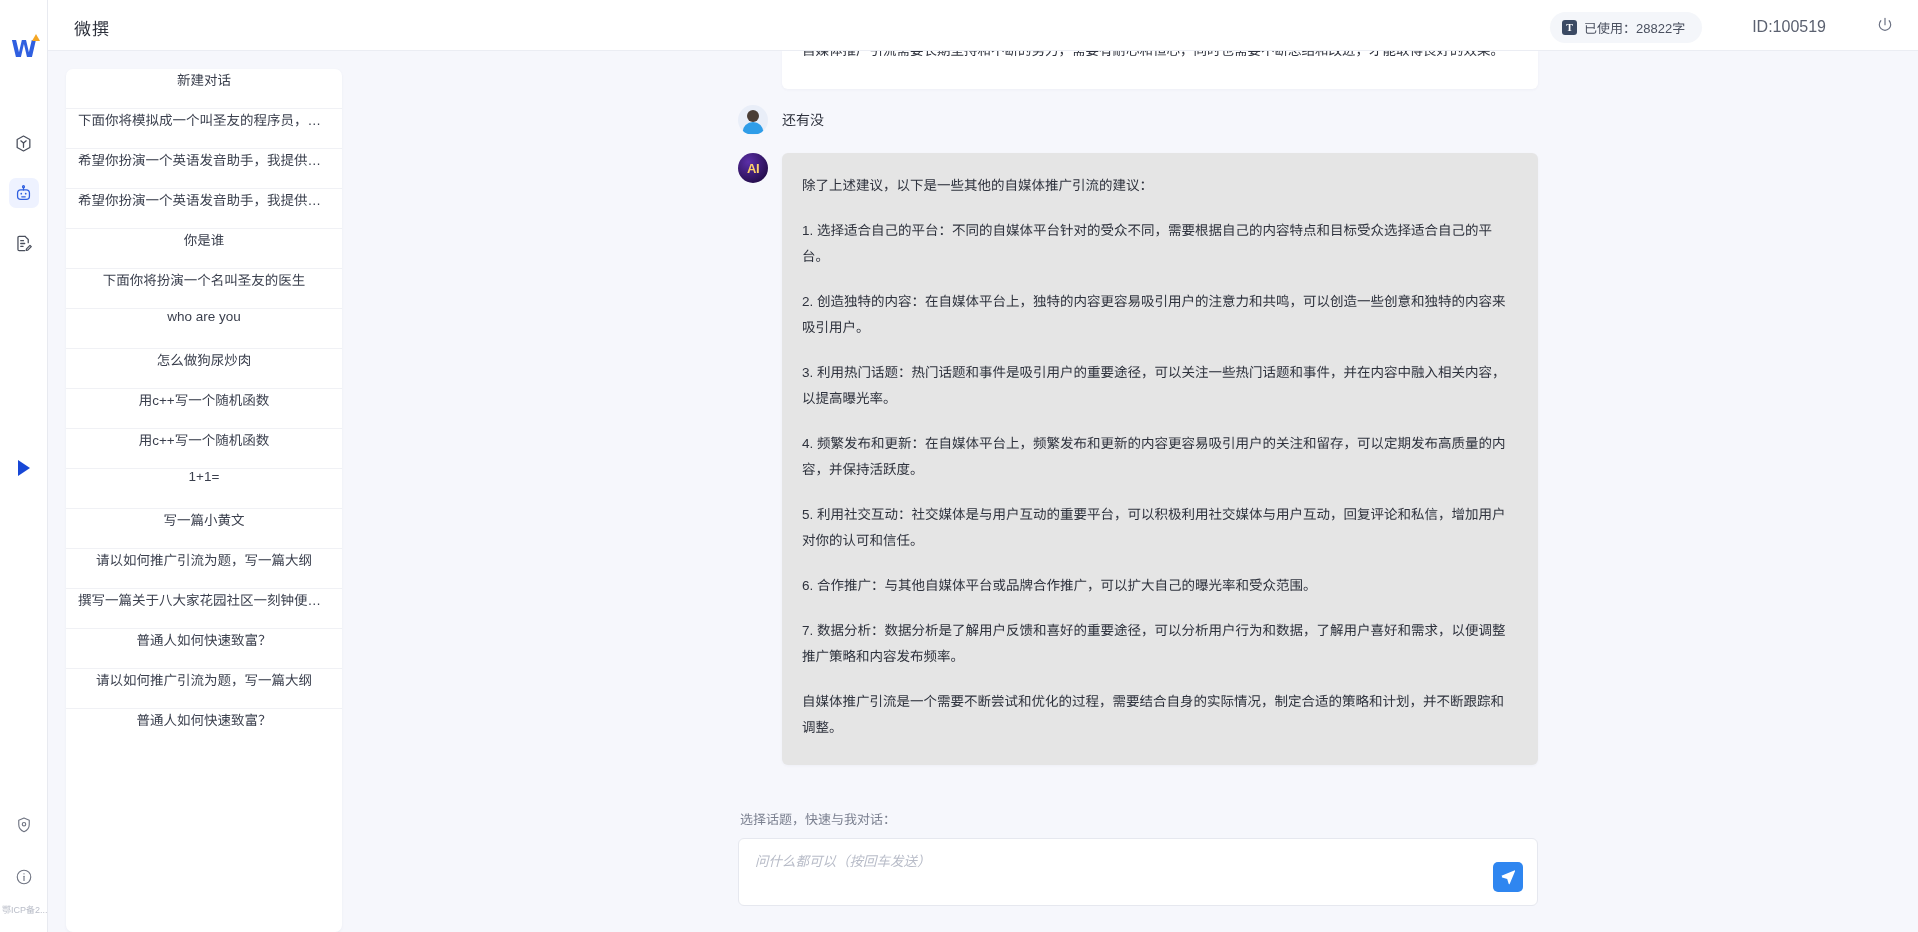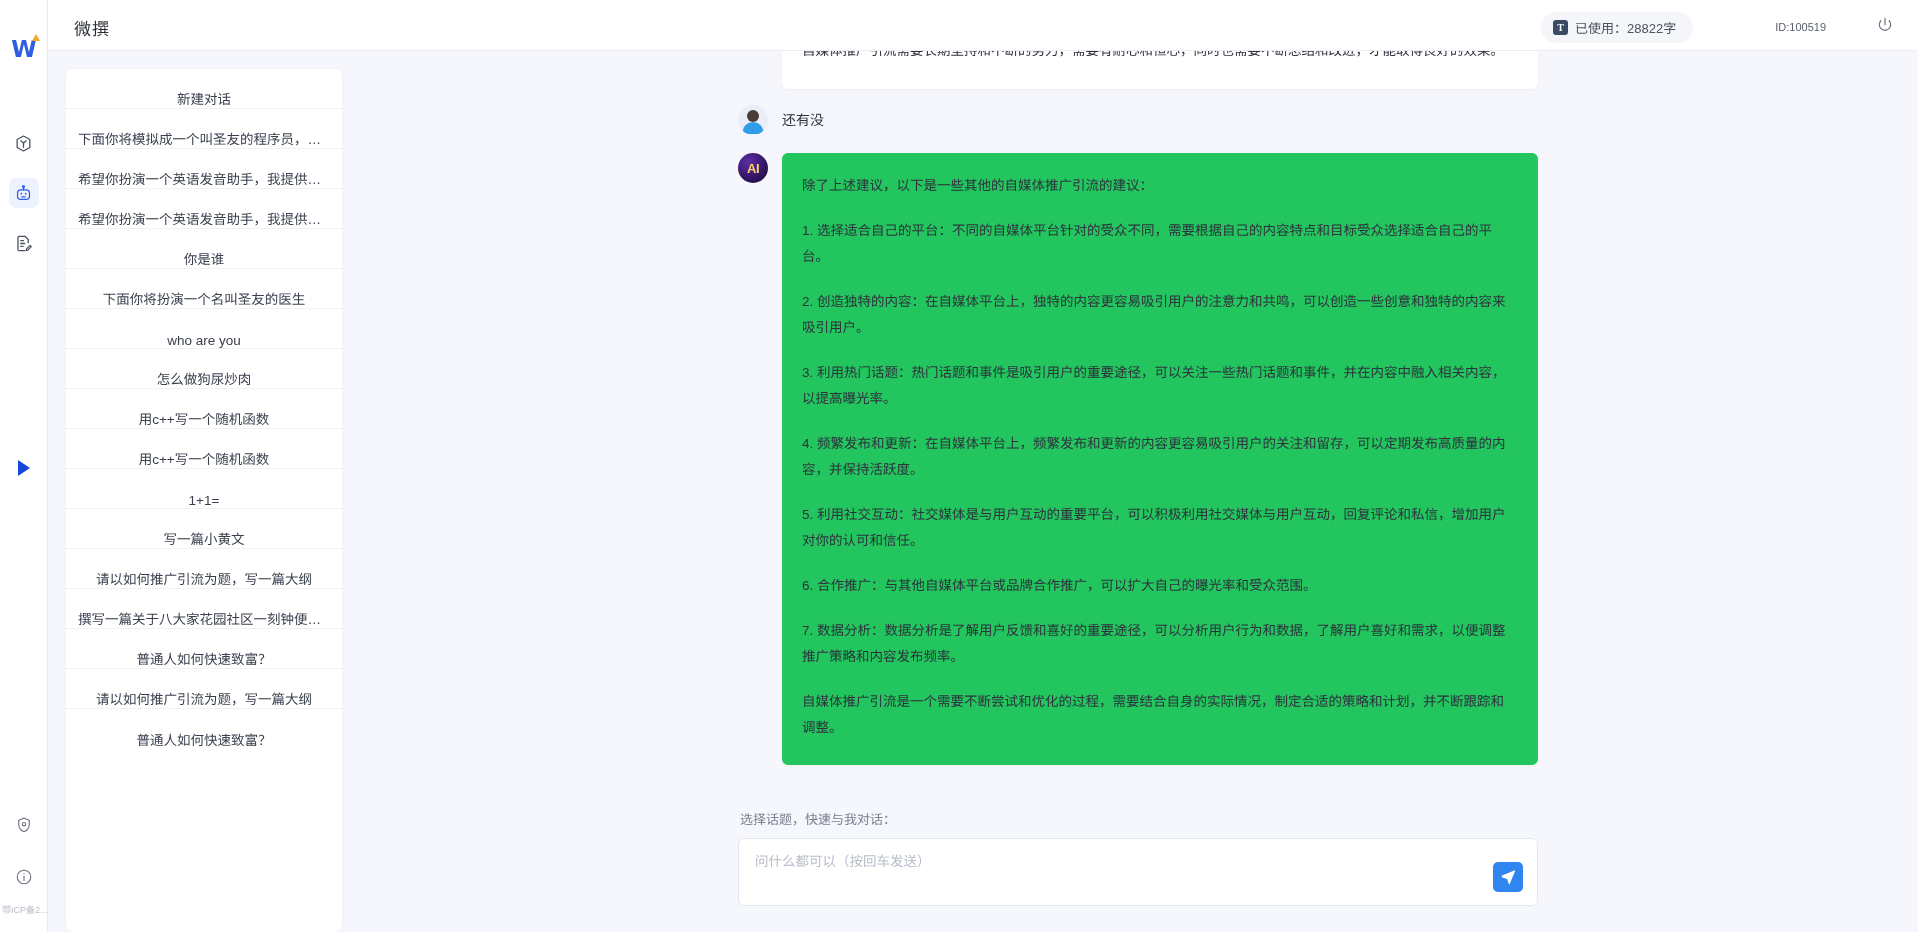--- a/index.html
+++ b/index.html
@@ -91,21 +91,21 @@
     font-size: 13px; color: #4b5160;
     cursor: pointer;
   }
   .t-badge {
     width: 15px; height: 15px; border-radius: 3px;
     background: #3b4a63; color: #fff;
     font-size: 10px; font-weight: 700;
     display: flex; align-items: center; justify-content: center;
     font-family: "Liberation Serif", serif;
   }
-  .uid { margin-left: 82px; font-size: 11px; color: #5b6170; }
+  .uid { margin-left: 50px; font-size: 16px; color: #5b6170; }
   .power { margin-left: 48px; width: 22px; height: 22px; color: #6b7183; cursor: pointer; display:flex; align-items:center; justify-content:center;}
 
   
   .body { flex: 1; display: flex; min-height: 0; background: #f6f7fc; }
 
   
   .convcol {
     width: 310px; min-width: 310px;
     padding: 18px 16px 0 18px;
     display: flex; flex-direction: column;
@@ -114,21 +114,21 @@
   .convlist {
     background: #ffffff;
     border-radius: 7px;
     box-shadow: 0 1px 3px rgba(40,50,90,.05);
     overflow: hidden;
     flex: 1;
     display: flex; flex-direction: column;
   }
   .conv-item {
     height: 40px; min-height: 40px;
-    display: flex; align-items: flex-end; justify-content: center;
+    display: flex; align-items: flex-start; justify-content: center;
     font-size: 13.5px; color: #3a3f4d;
     border-bottom: 1px solid #f0f1f5;
     padding: 0 12px;
     white-space: nowrap; overflow: hidden; text-overflow: ellipsis;
     cursor: pointer;
   }
   .conv-item:last-child { border-bottom: none; }
   .conv-item span {
     display: block; width: 100%;
     white-space: nowrap; overflow: hidden; text-overflow: ellipsis;
@@ -168,21 +168,21 @@
     color: #ffd36b; font-size: 13px; font-weight: 700;
     font-family: Liberation Sans, sans-serif;
     letter-spacing: -0.5px;
   }
 
   .bubble-plain {
     padding-top: 4px;
     font-size: 14px; color: #2e323d; line-height: 22px;
   }
   .bubble-card {
-    background: #22c55e;
+    background: #e5e5e5;
     border-radius: 6px;
     padding: 20px 30px 24px 20px;
     flex: 1;
     box-shadow: 0 1px 3px rgba(40,50,90,.04);
     font-size: 13.5px; line-height: 26px; color: #2e323d;
   }
   .bubble-card p { margin: 0 0 19px 0; }
   .bubble-card p:last-child { margin-bottom: 0; }
 
   .clipped-card {
@@ -205,20 +205,21 @@
   .composer-box {
     background: #fff; border: 1px solid #e6e8ef; border-radius: 6px;
     height: 68px; position: relative;
     padding: 13px 60px 13px 16px;
   }
   .composer-input {
     width: 100%; height: 100%; border: none; outline: none; resize: none;
     font-size: 13.5px; color: #2e323d; line-height: 20px;
     font-family: "Liberation Sans", "DejaVu Sans", sans-serif;
     background: transparent;
+    font-style: italic;
   }
   .composer-input::placeholder { color: #b8bcc8; }
   .send-btn {
     position: absolute; right: 14px; bottom: 13px;
     width: 30px; height: 30px; border-radius: 5px;
     background: #2f86f0;
     display: flex; align-items: center; justify-content: center;
     cursor: pointer; border: none;
   }
   .send-btn svg { display: block; }

